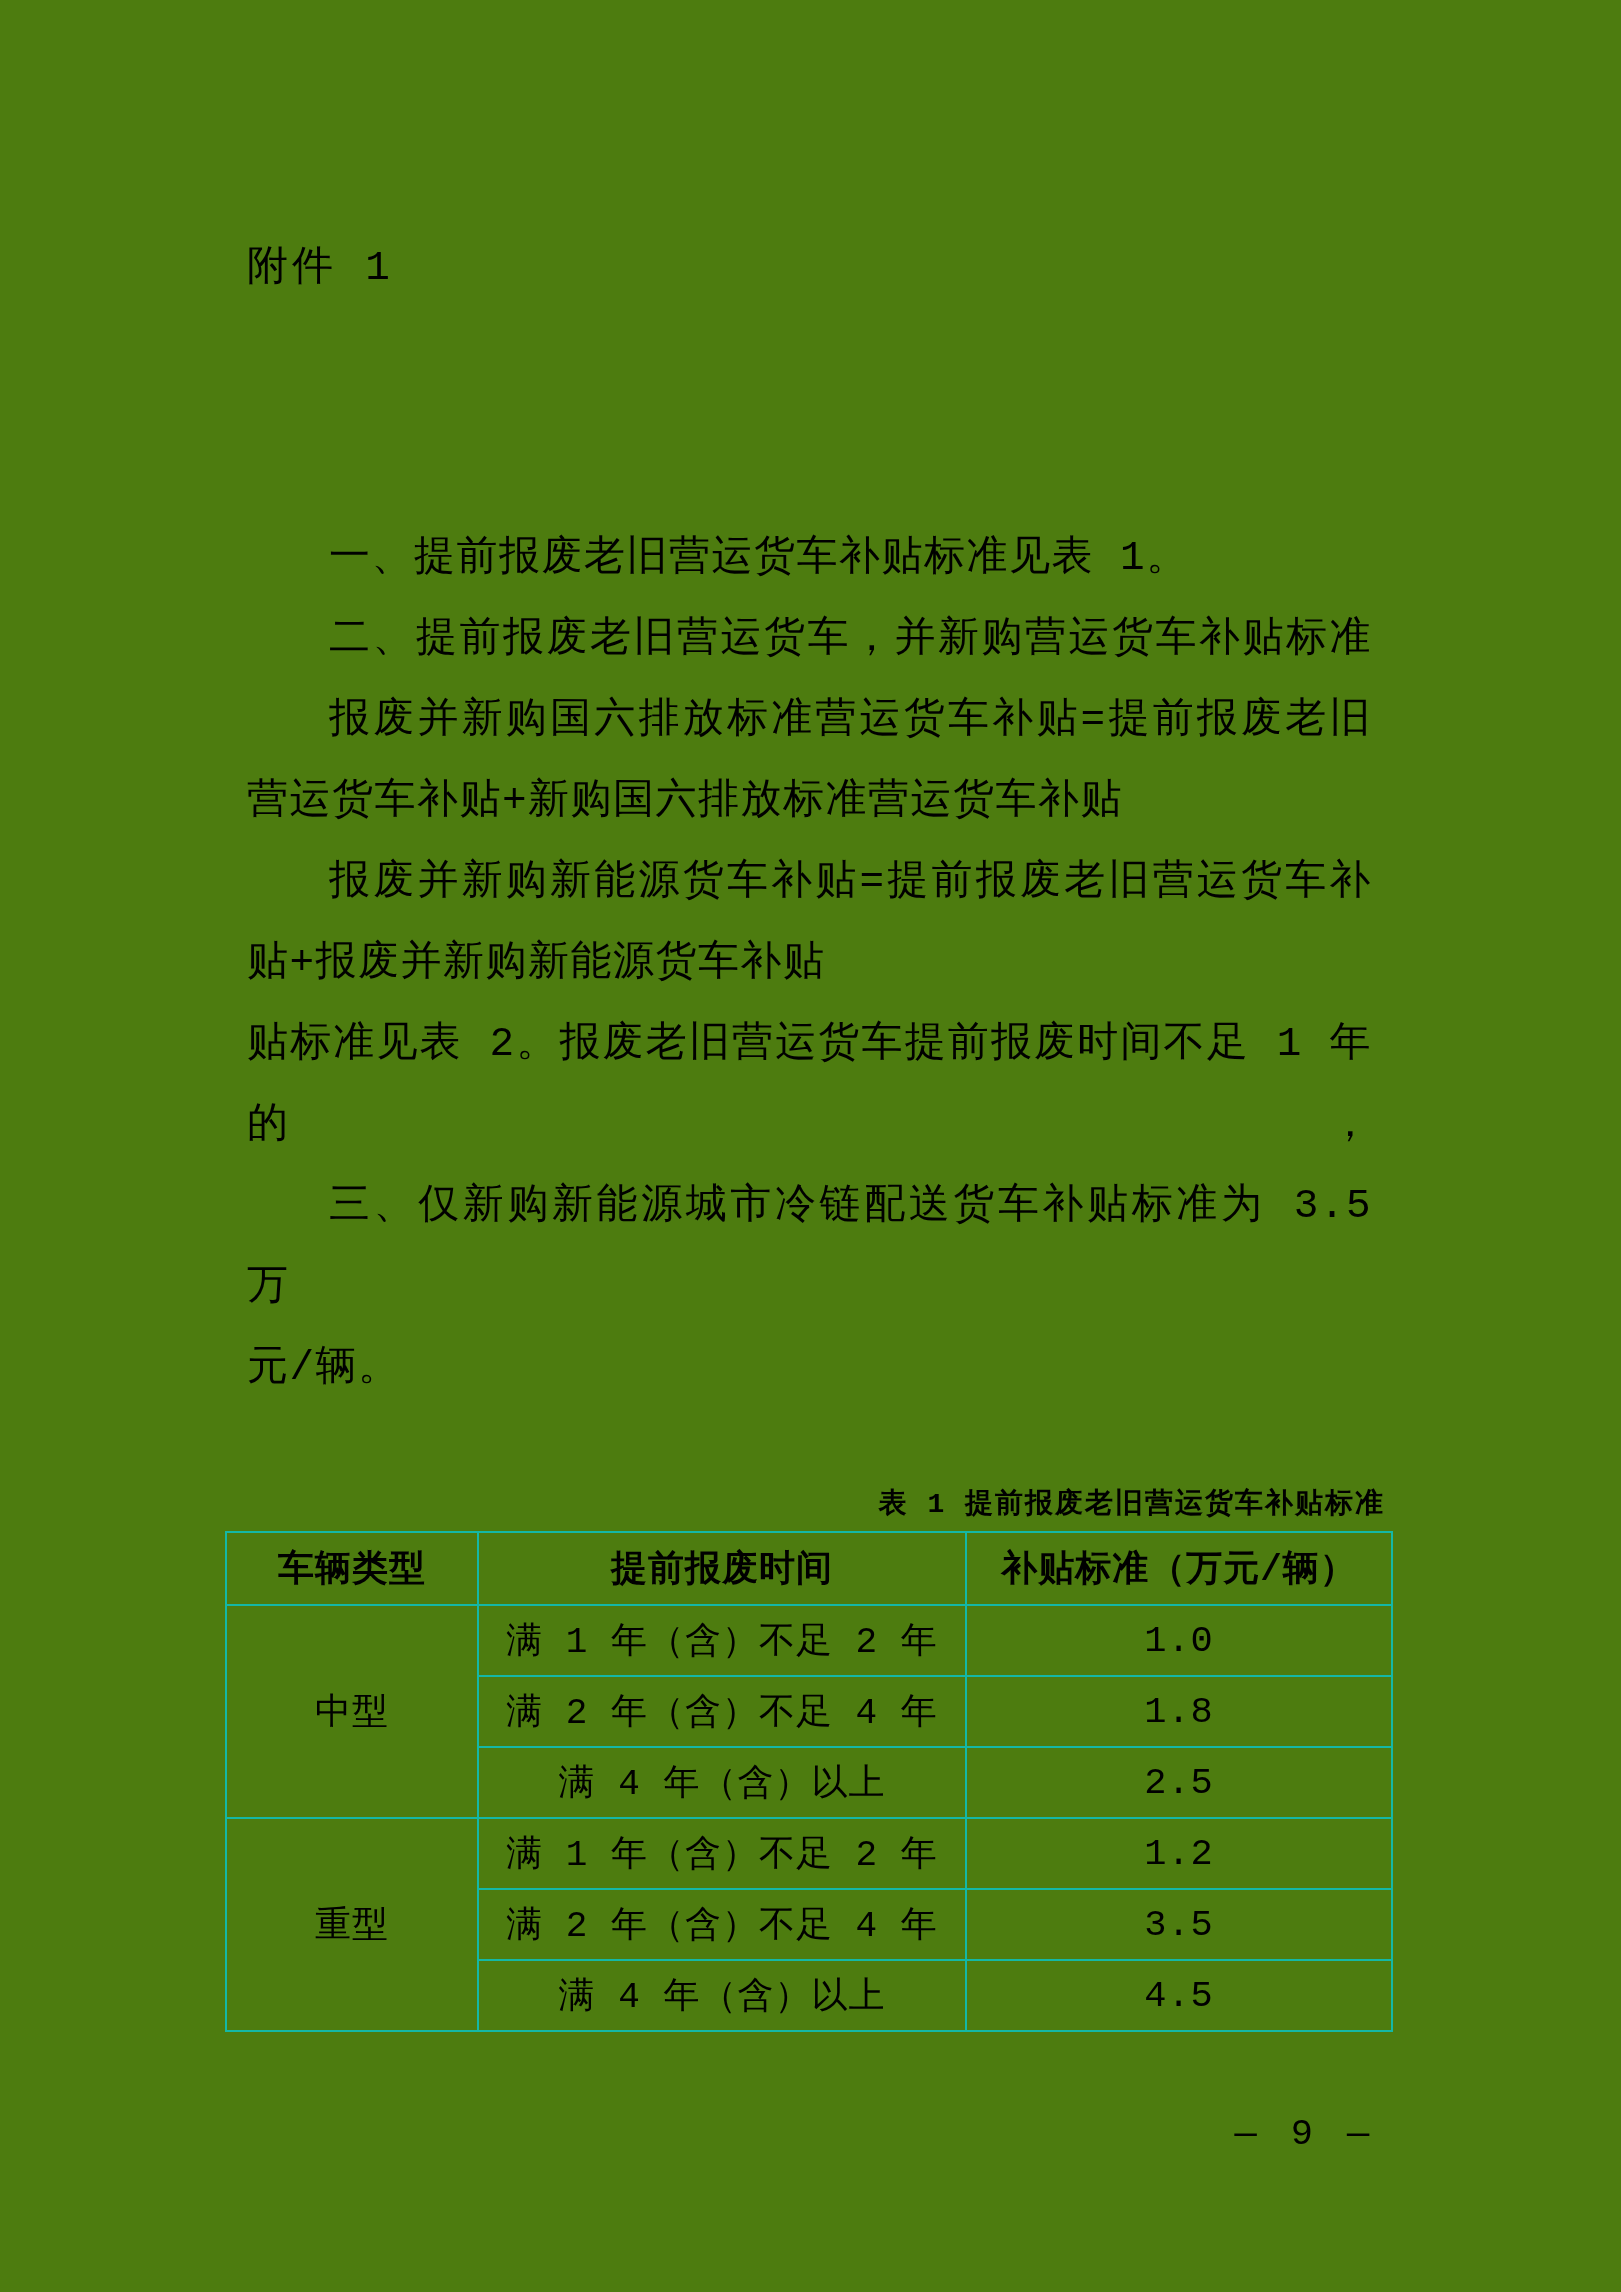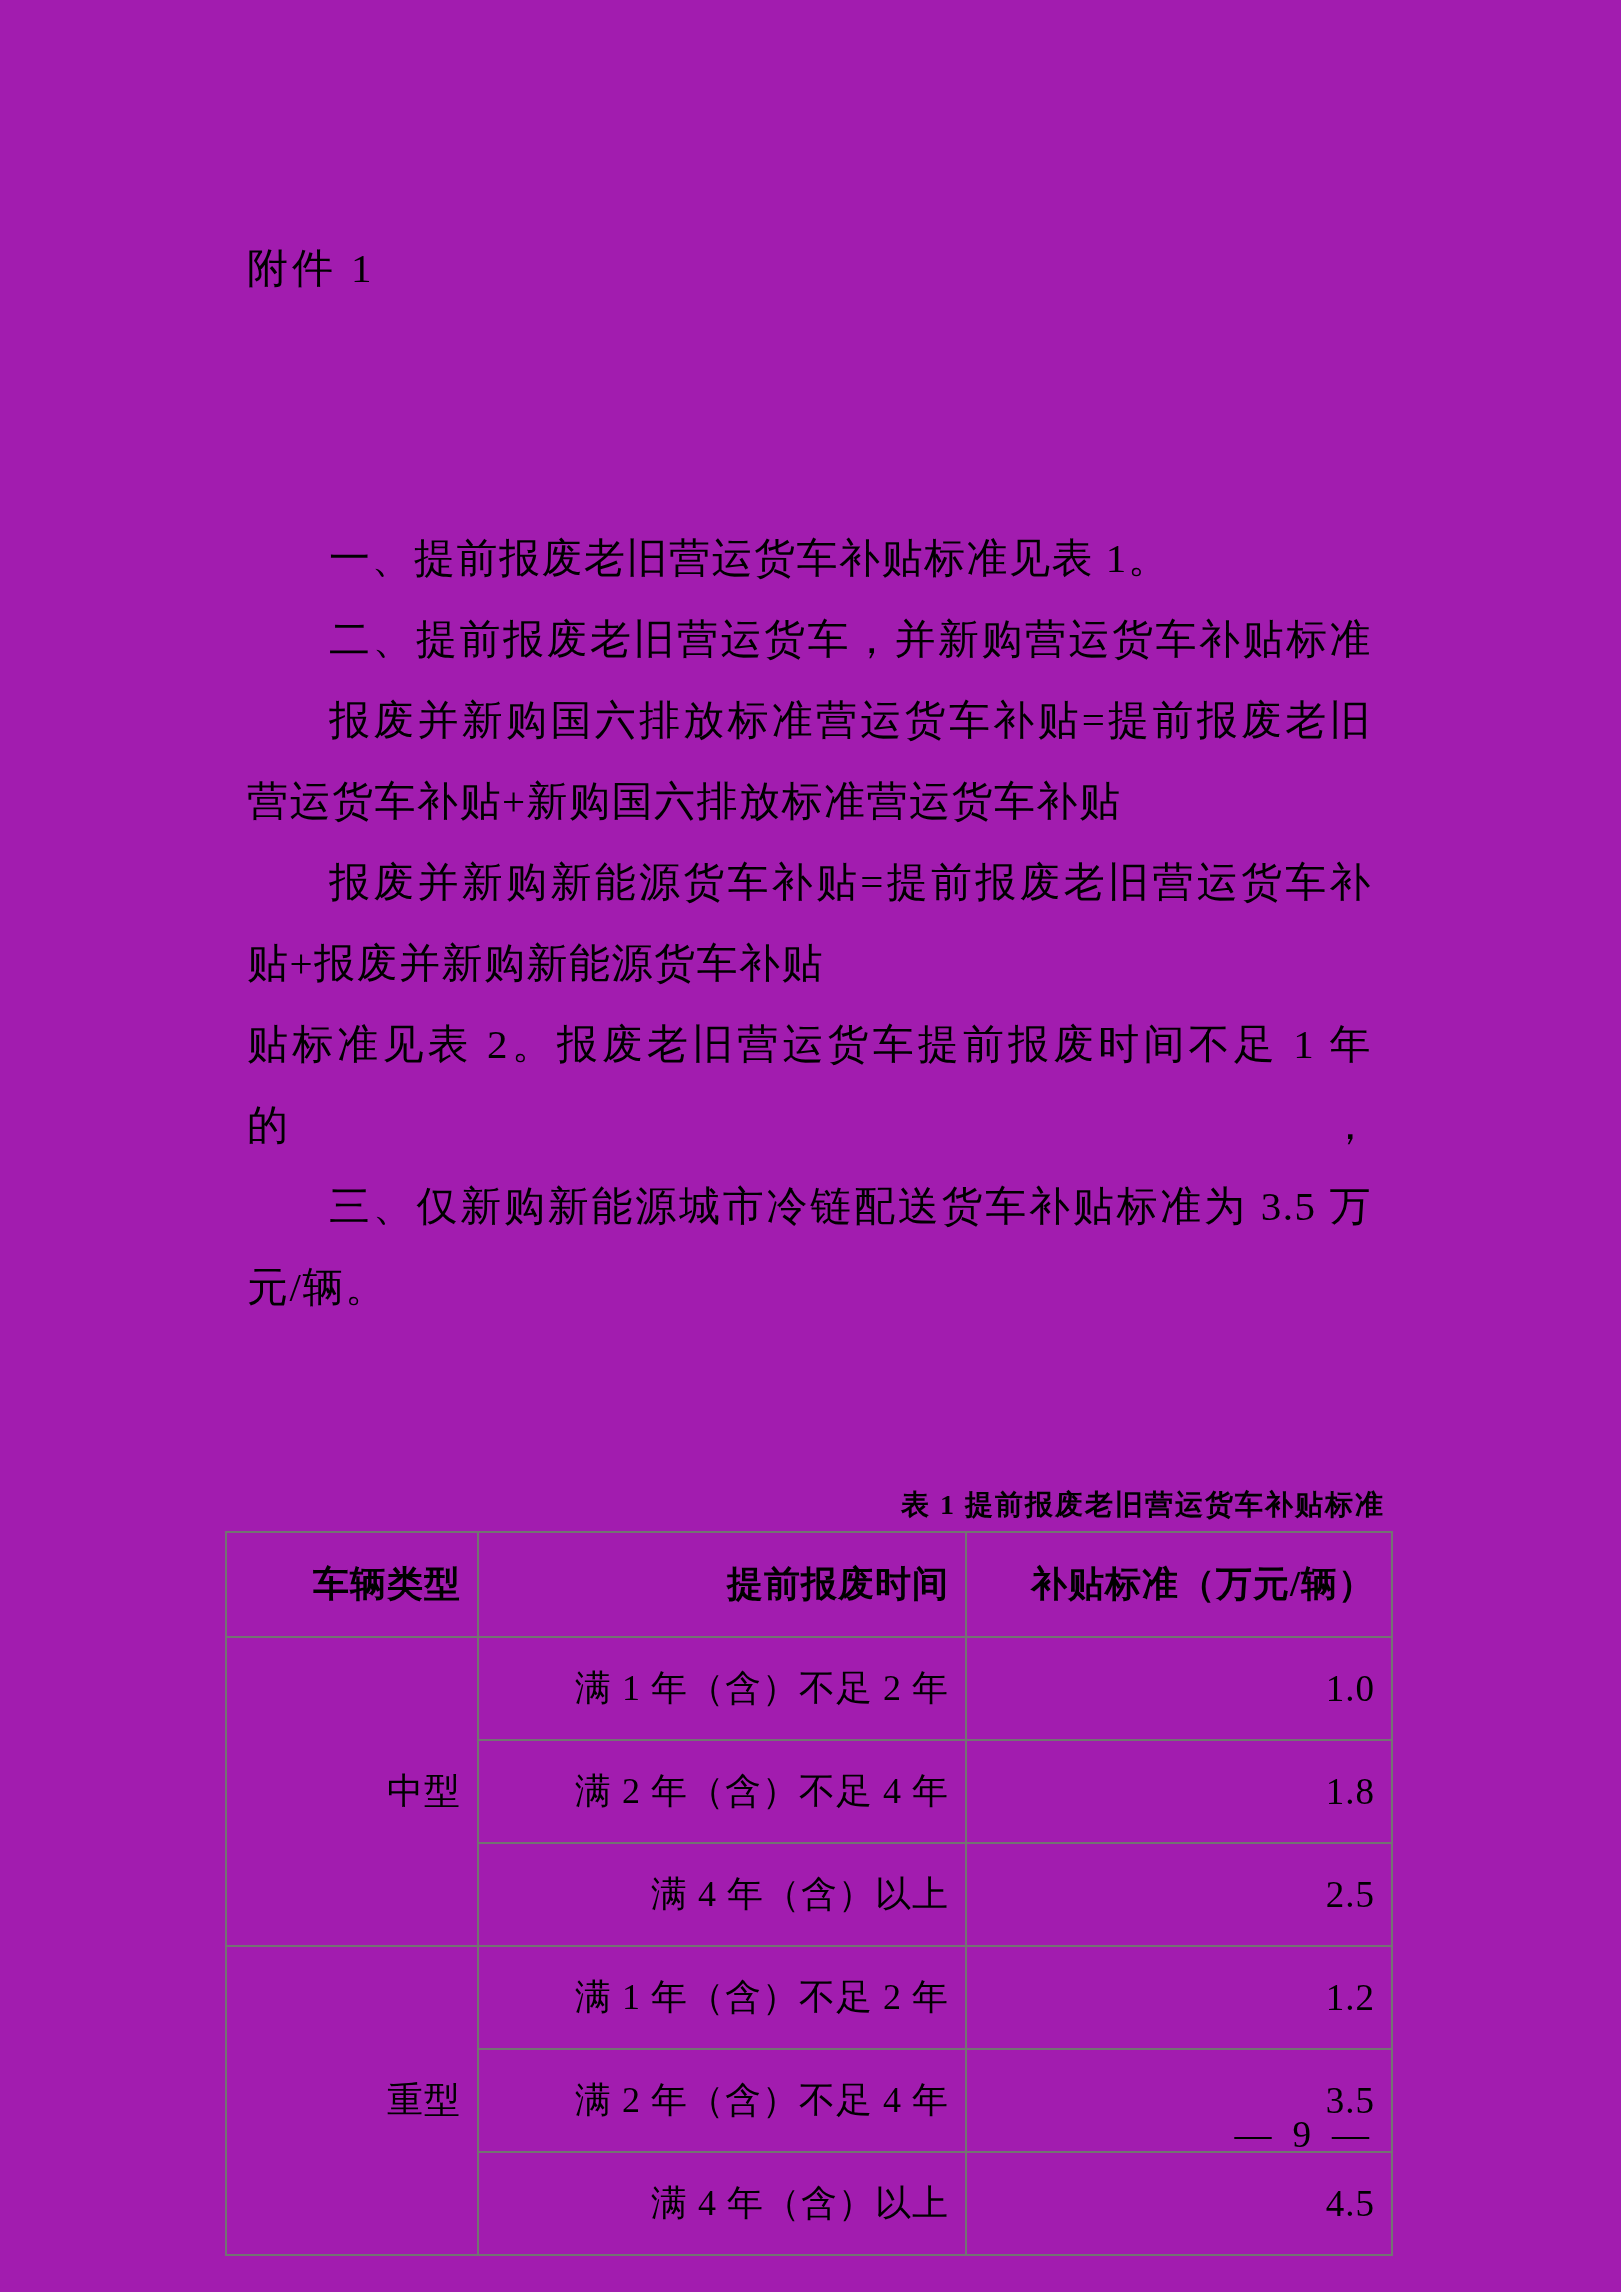--- a/index.html
+++ b/index.html
@@ -5,23 +5,23 @@
   html, body {
     margin: 0;
     padding: 0;
     background: #e8e8e8;
   }
   .page {
     position: relative;
     width: 1621px;
     height: 2293px;
     margin: 0 auto;
-    background: #a21caf;
+    background: #4d7c0f;
     color: #000000;
-    font-family: Liberation Serif, serif;
+    font-family: Liberation Mono, monospace;
     overflow: hidden;
   }
   .attachment-label {
     position: absolute;
     left: 247px;
     top: 245px;
     font-size: 41px;
     line-height: 47px;
     letter-spacing: 3.9px;
   }
@@ -69,24 +69,24 @@
   table.subsidy-table {
     position: absolute;
     left: 225px;
     top: 1531px;
     width: 1166px;
     border-collapse: collapse;
     table-layout: fixed;
   }
   .subsidy-table th,
   .subsidy-table td {
-    border: 2px solid #737373;
-    text-align: right;
+    border: 2px solid #14b8a6;
+    text-align: center;
     vertical-align: middle;
-    padding: 16px;
+    padding: 0;
     font-size: 36px;
     letter-spacing: 1px;
   }
   .subsidy-table th {
     height: 71px;
     font-weight: bold;
   }
   .subsidy-table td {
     height: 69px;
     font-weight: normal;

